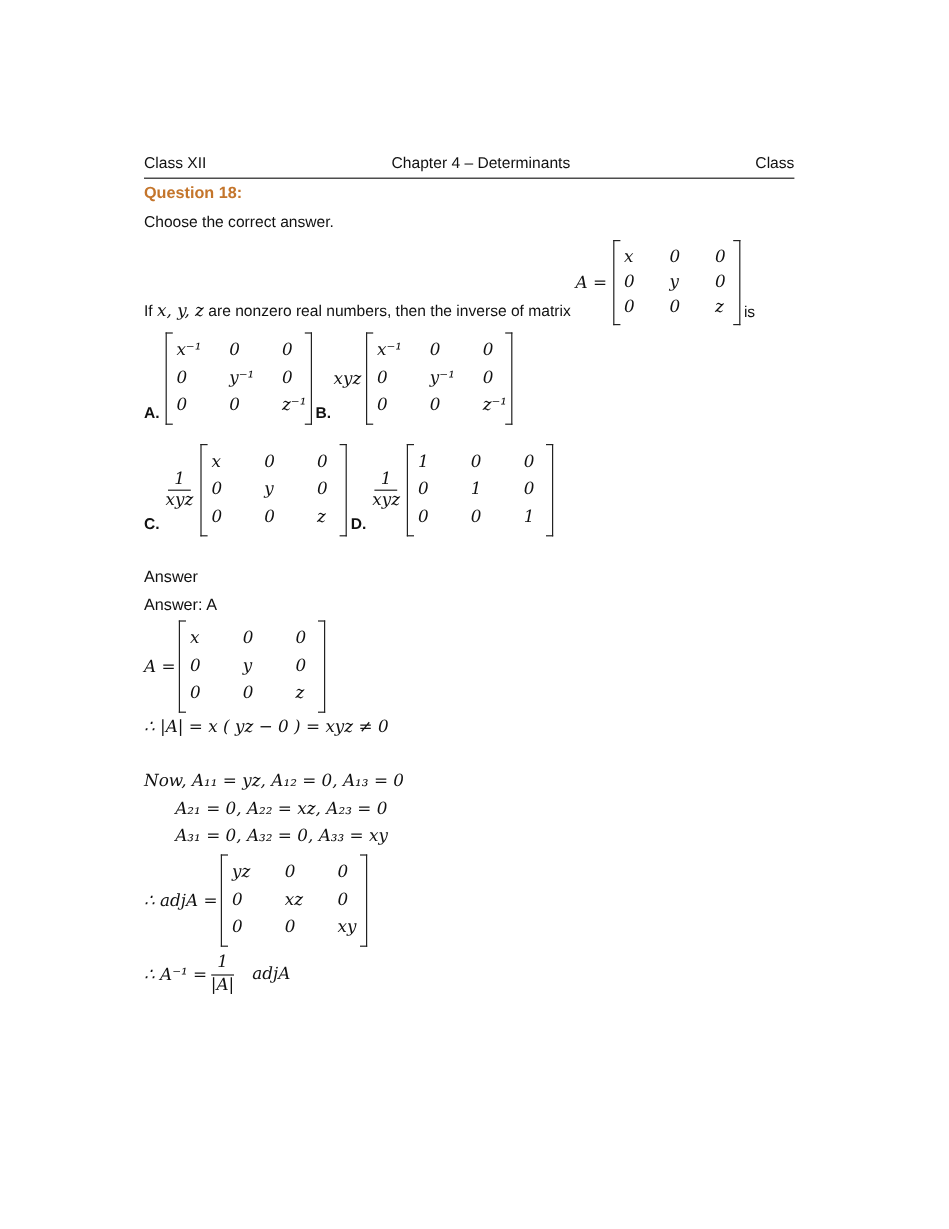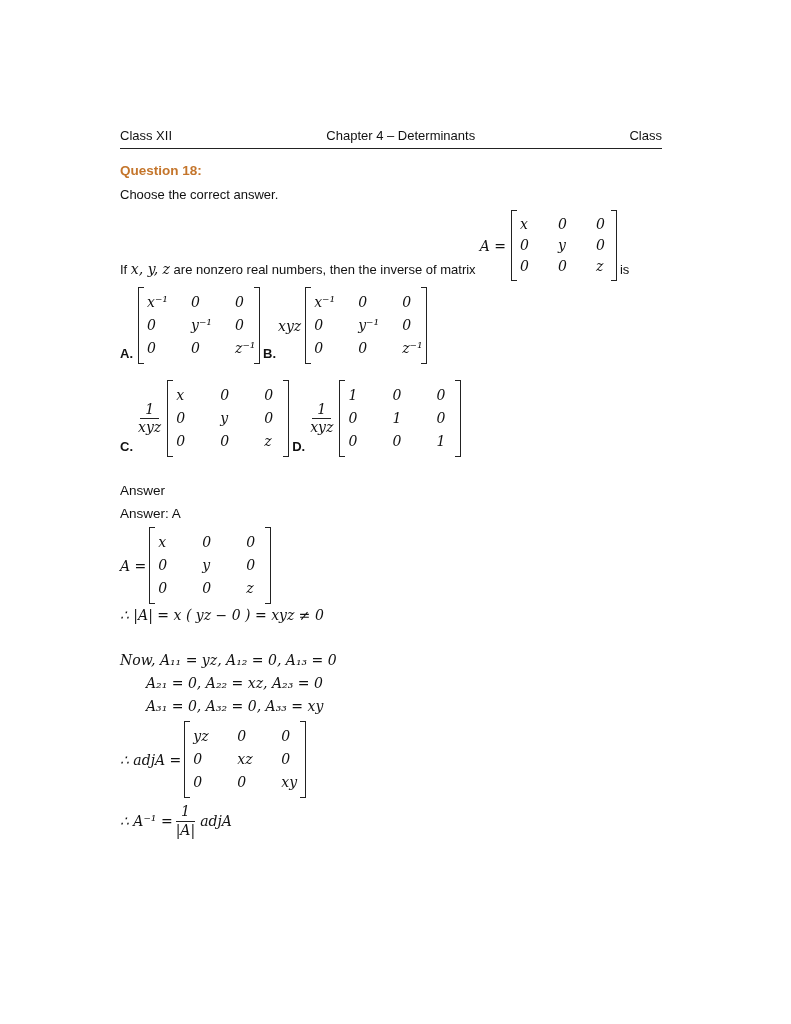--- a/index.html
+++ b/index.html
@@ -24,21 +24,21 @@
   }
   .header-row {
     display: flex;
     justify-content: space-between;
     align-items: flex-end;
     padding-bottom: 5px;
     border-bottom: 1px solid #222;
     font-size: 13px;
   }
   .q-title {
-    margin-top: 14px;
+    margin-top: 4px;
     color: var(--q-color);
     font-weight: bold;
     font-size: 13.5px;
   }
   .q-instruction { margin-top: 9px; }
 
   .math, .mvar {
     font-family: "DejaVu Serif", "Liberation Serif", serif;
     font-style: italic;
     font-size: 14px;
@@ -103,21 +103,21 @@
   .ans-label { margin-top: 8px; font-weight: normal; font-size: 13.5px; }
 
   .sol-matrix-row { margin-top: 6px; display: flex; align-items: center; }
   .det-line { margin-top: 3px; }
 
   .cof-block { margin-top: 26px; line-height: 23px; }
   .cof-line.indent { padding-left: 26px; }
 
   .adj-row { margin-top: 3px; display: flex; align-items: center; }
   .inv-row { margin-top: 5px; display: flex; align-items: center; }
-  .inv-row .rhs { margin-left: 2px; }
+  .inv-row .rhs { margin-left: 12px; }
 
   .footer-rule {
     position: absolute;
     left: 75px;
     right: 75px;
     top: 899px;
     border-top: 1px solid #444;
   }
   .footer-text {
     position: absolute;

